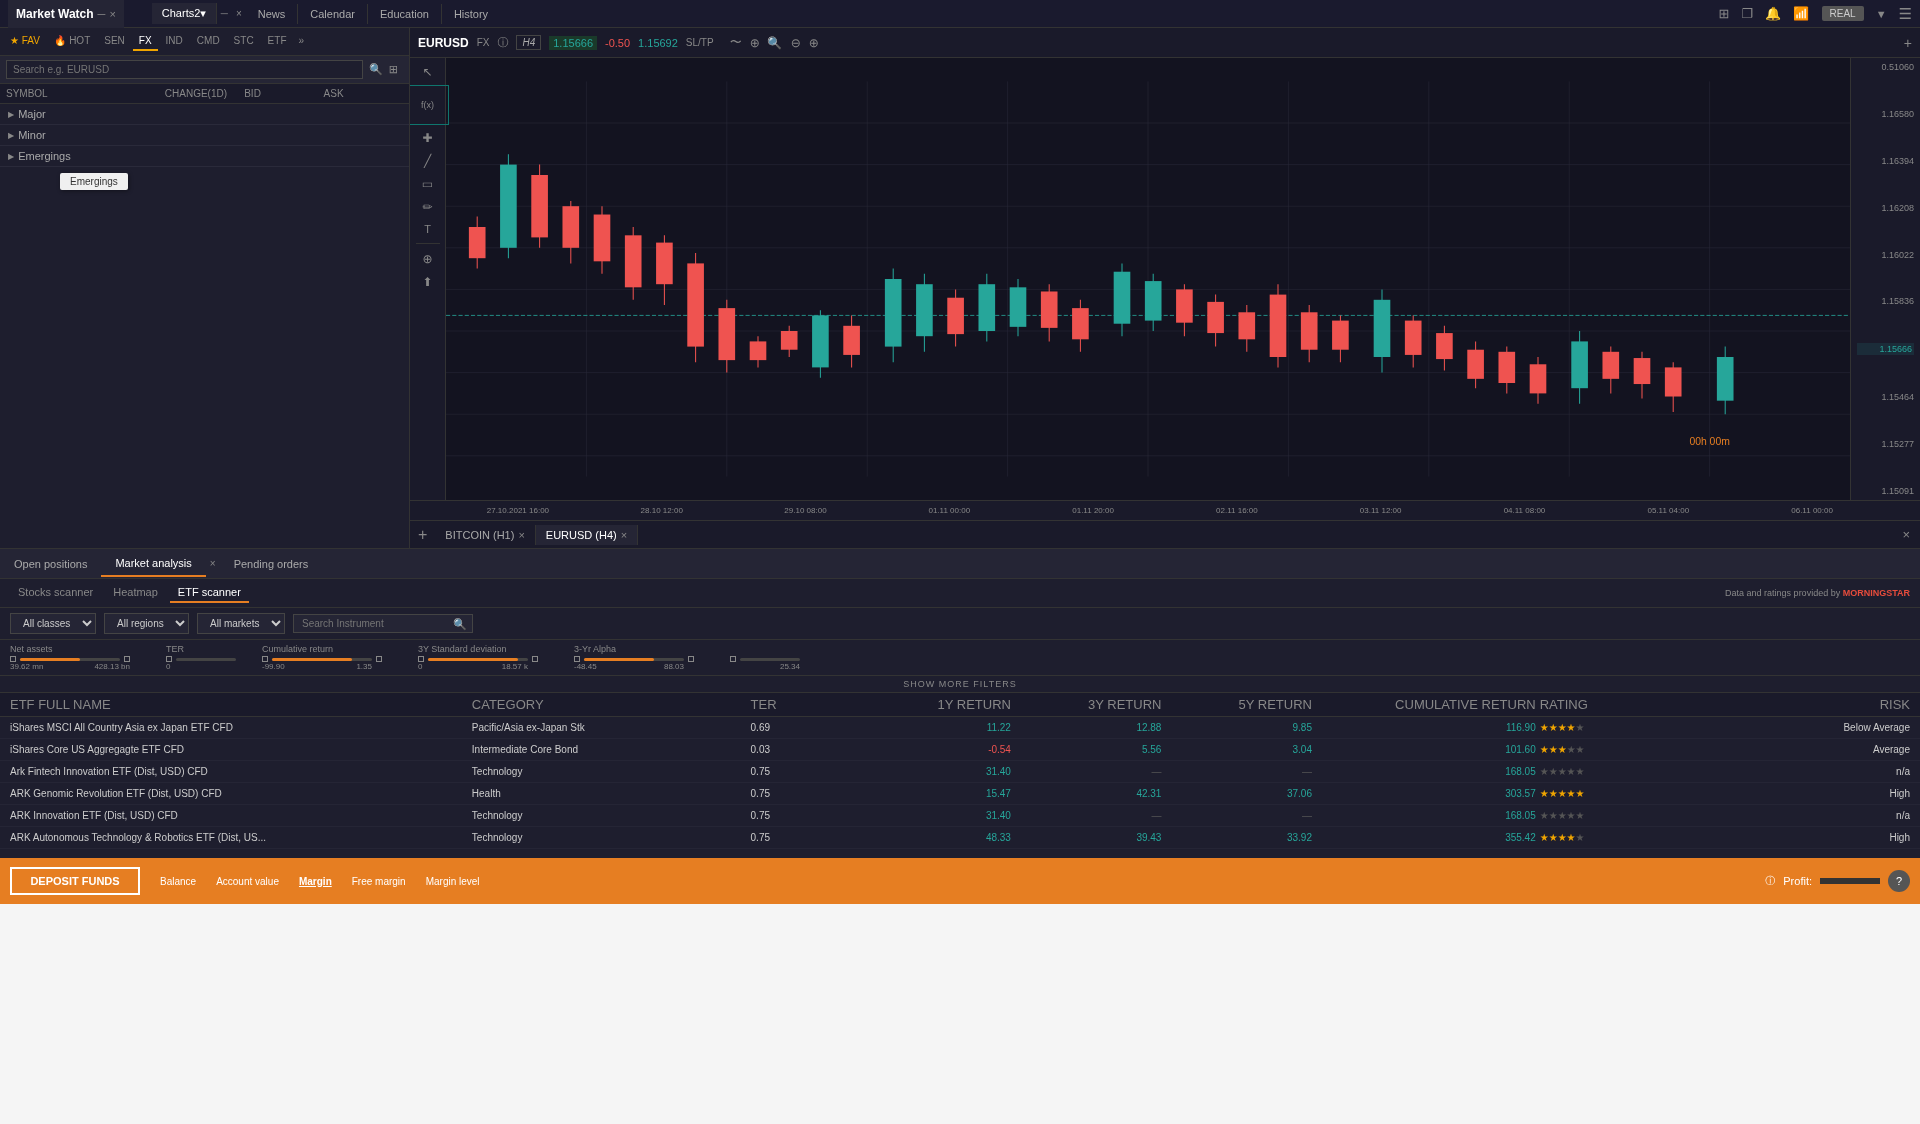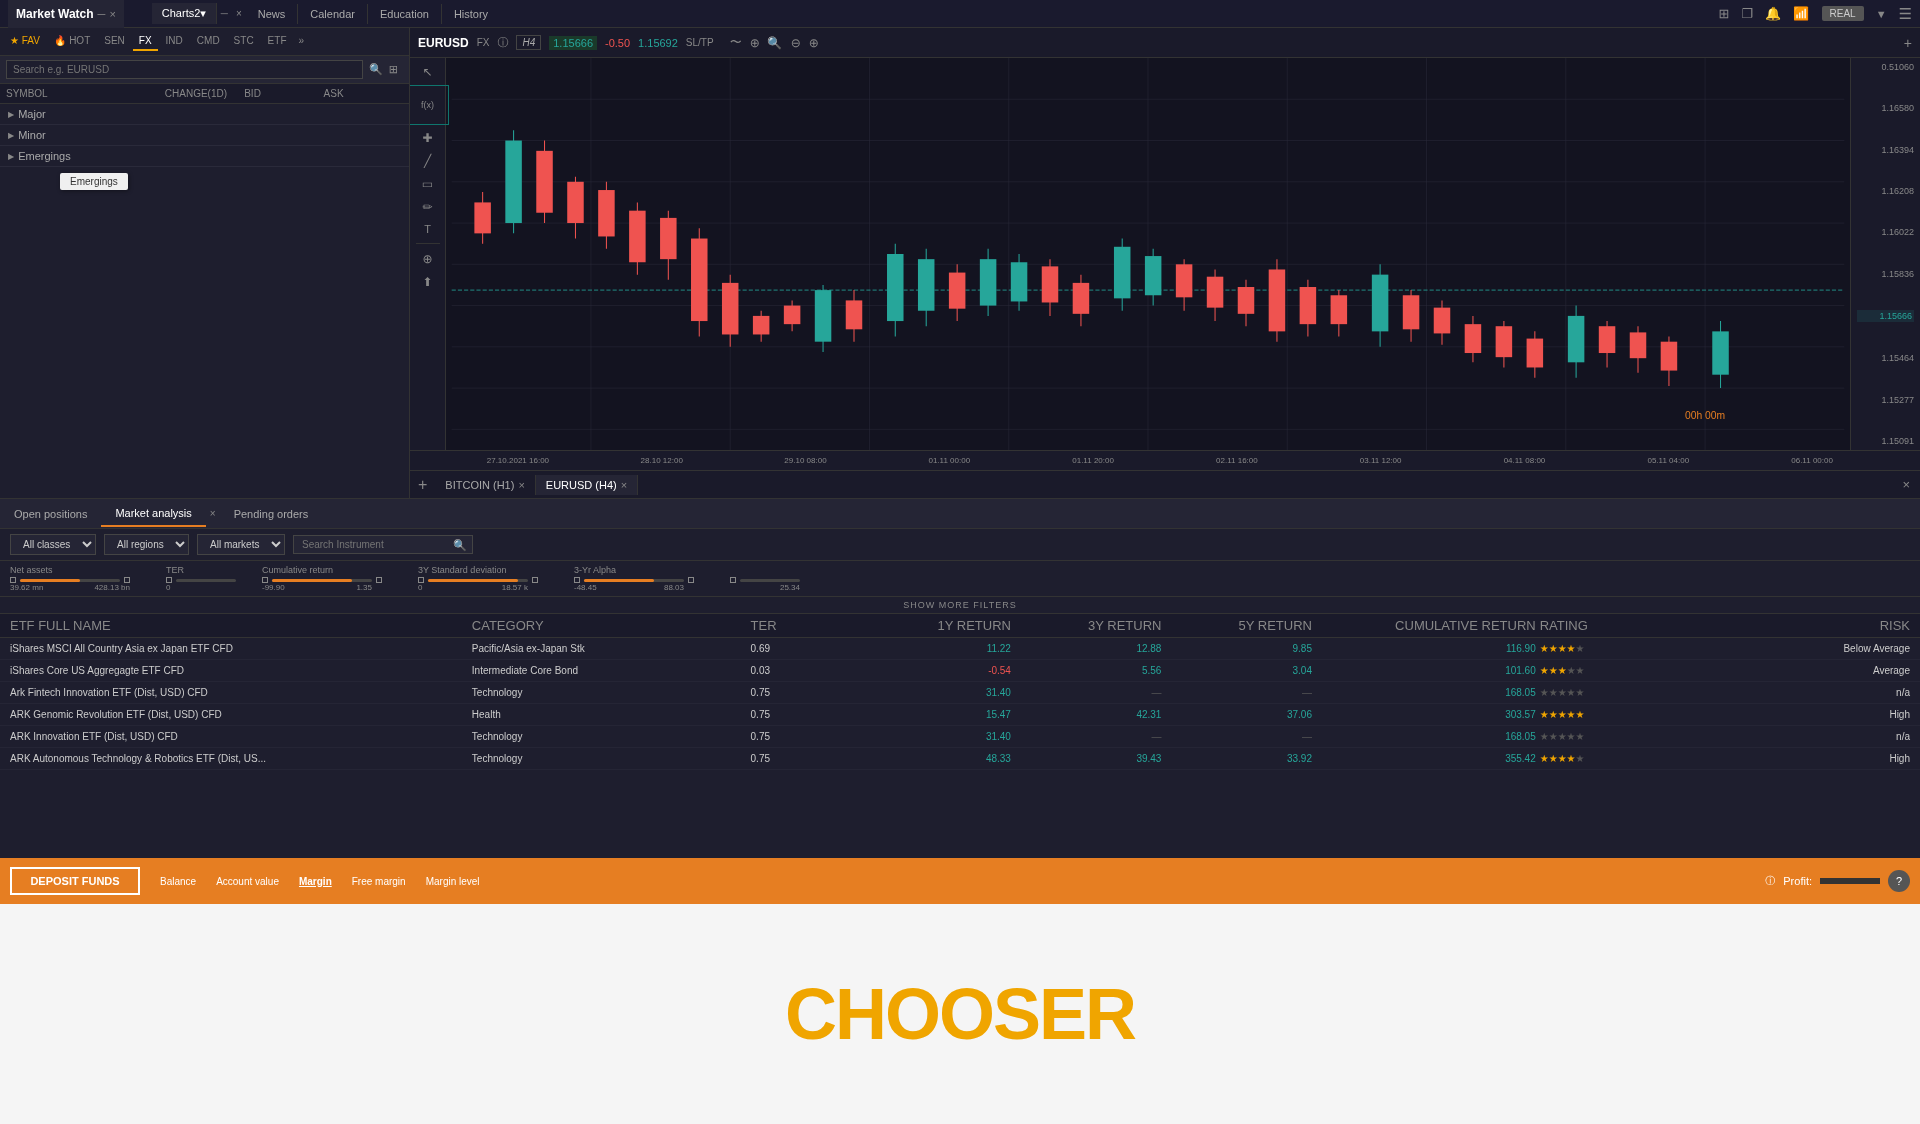--- a/index.html
+++ b/index.html
@@ -8,21 +8,21 @@
     
     .left-panel { width: 410px; background: #1e1e2e; border-right: 1px solid #333; display: flex; flex-direction: column; }
     .mw-tabs { display: flex; gap: 2px; padding: 4px 4px; background: #1e1e2e; border-bottom: 1px solid #333; }
     .mw-search { padding: 4px 6px; display: flex; align-items: center; background: #252535; border-bottom: 1px solid #333; }
     .mw-search input { background: #1e1e2e; border: 1px solid #444; color: #ccc; padding: 3px 6px; width: 100%; font-size: 10px; }
     .mw-table-header { display: grid; grid-template-columns: 2fr 1fr 1fr 1fr; padding: 4px 6px; background: #1a1a2a; border-bottom: 1px solid #333; color: #888; font-size: 10px; }
     .mw-rows { flex: 1; overflow-y: auto; }
     .mw-group { padding: 4px 8px; color: #aaa; cursor: pointer; display: flex; align-items: center; gap: 4px; border-bottom: 1px solid #2a2a3a; }
 
     
-    .bottom-panel { height: 360px; background: #1e1e2e; border-top: 1px solid #333; display: flex; flex-direction: column; }
+    .bottom-panel { height: 310px; background: #1e1e2e; border-top: 1px solid #333; display: flex; flex-direction: column; }
 
     .full-layout { display: flex; flex-direction: column; height: 1124px; }
     .panels-row { display: flex; flex: 1; overflow: hidden; }
   </style>
 </head>
 <body>
 
 <div class="full-layout">
 
   <div style="display:flex; background:#1a1a2e; height:28px; border-bottom:1px solid #333; align-items:center; justify-content:space-between; padding:0 8px;">
@@ -331,20 +331,28 @@
 
   <div class="bottom-panel">
 
     <div style="display:flex;align-items:center;height:30px;background:#252535;border-bottom:1px solid #333;">
       <span style="color:#aaa;padding:6px 14px;font-size:11px;cursor:pointer;">Open positions</span>
       <span style="color:#fff;border-bottom:2px solid #e67e22;padding:6px 14px;font-size:11px;cursor:pointer;">Market analysis</span>
       <span style="color:#888;padding:0 4px;font-size:10px;cursor:pointer;">×</span>
       <span style="color:#aaa;padding:6px 14px;font-size:11px;cursor:pointer;">Pending orders</span>
     </div>
 
+    <div style="display:flex;align-items:center;justify-content:space-between;padding:4px 10px;background:#1e1e2e;border-bottom:1px solid #333;">
+      <div style="display:flex;gap:4px;">
+        <span style="color:#888;font-size:11px;padding:3px 8px;cursor:pointer;">Stocks scanner</span>
+        <span style="color:#888;font-size:11px;padding:3px 8px;cursor:pointer;">Heatmap</span>
+        <span style="color:#fff;font-size:11px;padding:3px 8px;cursor:pointer;border-bottom:2px solid #e67e22;">ETF scanner</span>
+      </div>
+      <span style="color:#888;font-size:9px;">Data and ratings provided by <span style="color:#e74c3c;font-weight:bold;">MORNINGSTAR</span></span>
+    </div>
 
     <div style="display:flex;align-items:center;gap:8px;padding:5px 10px;background:#1e1e2e;border-bottom:1px solid #333;">
       <select style="background:#252535;border:1px solid #444;color:#ccc;padding:3px 8px;font-size:10px;cursor:pointer;">
         <option>All classes</option>
       </select>
       <select style="background:#252535;border:1px solid #444;color:#ccc;padding:3px 8px;font-size:10px;cursor:pointer;">
         <option>All regions</option>
       </select>
       <select style="background:#252535;border:1px solid #444;color:#ccc;padding:3px 8px;font-size:10px;cursor:pointer;">
         <option>All markets</option>
@@ -537,17 +545,16 @@
     <div style="margin-left:auto;display:flex;align-items:center;gap:8px;">
       <span style="color:#fff;font-size:10px;">ⓘ</span>
       <span style="color:#fff;font-size:11px;">Profit:</span>
       <span style="background:#333;color:#ccc;padding:3px 20px;font-size:10px;min-width:60px;"></span>
       <span style="background:#555;color:#fff;border-radius:50%;width:22px;height:22px;display:flex;align-items:center;justify-content:center;font-size:11px;cursor:pointer;">?</span>
     </div>
   </div>
 
   <div style="height:220px;background:#f5f5f5;display:flex;align-items:center;justify-content:center;">
     <div style="font-size:72px;font-weight:900;letter-spacing:-2px;display:flex;">
-      <span style="color:#f0a500;">CHOOSER</span>
     </div>
   </div>
 
 </div>
 
 </body></html>

